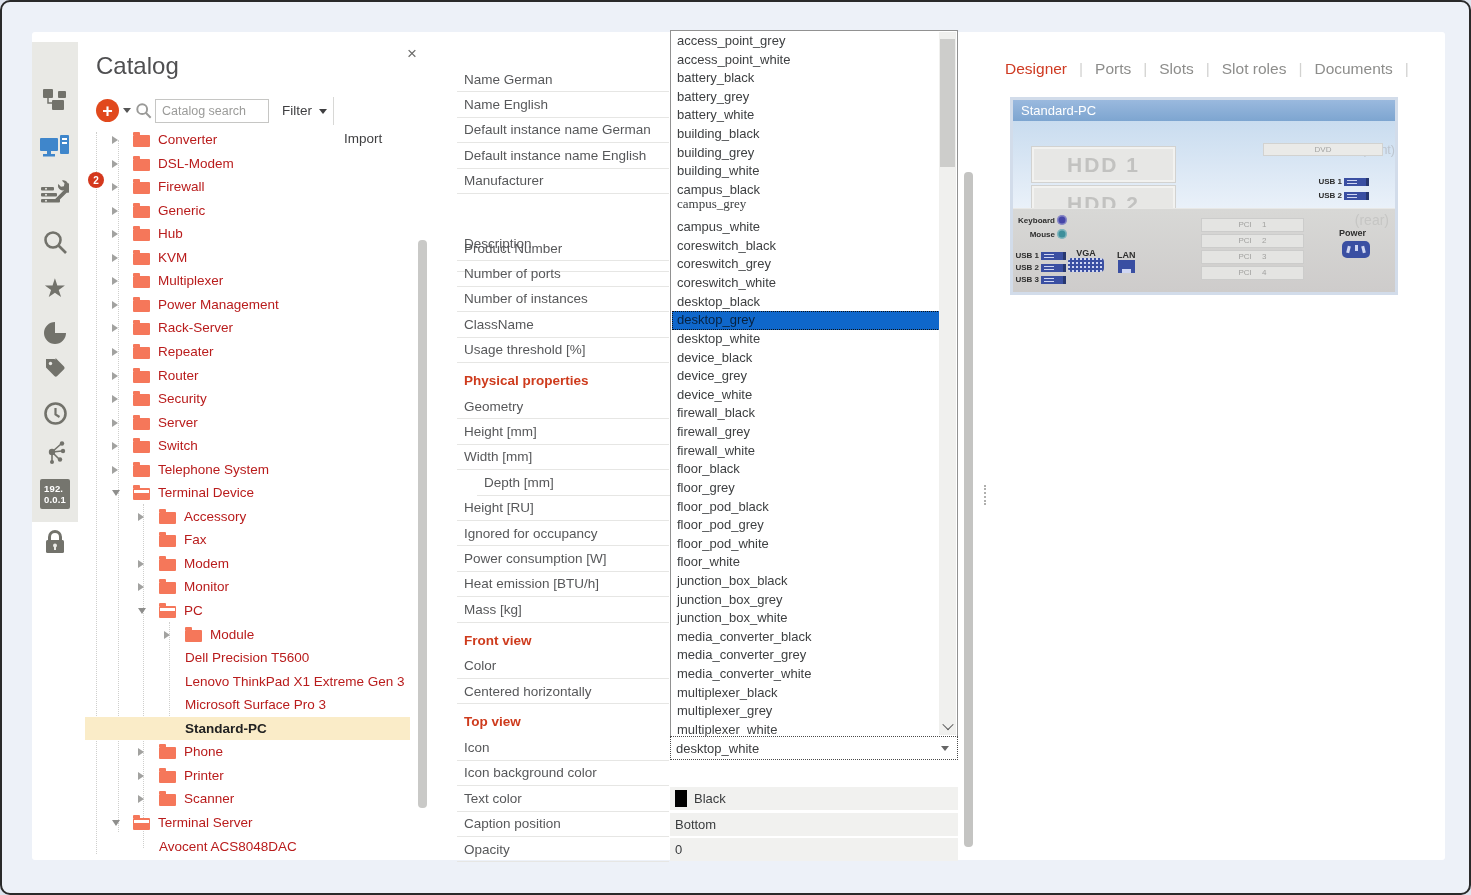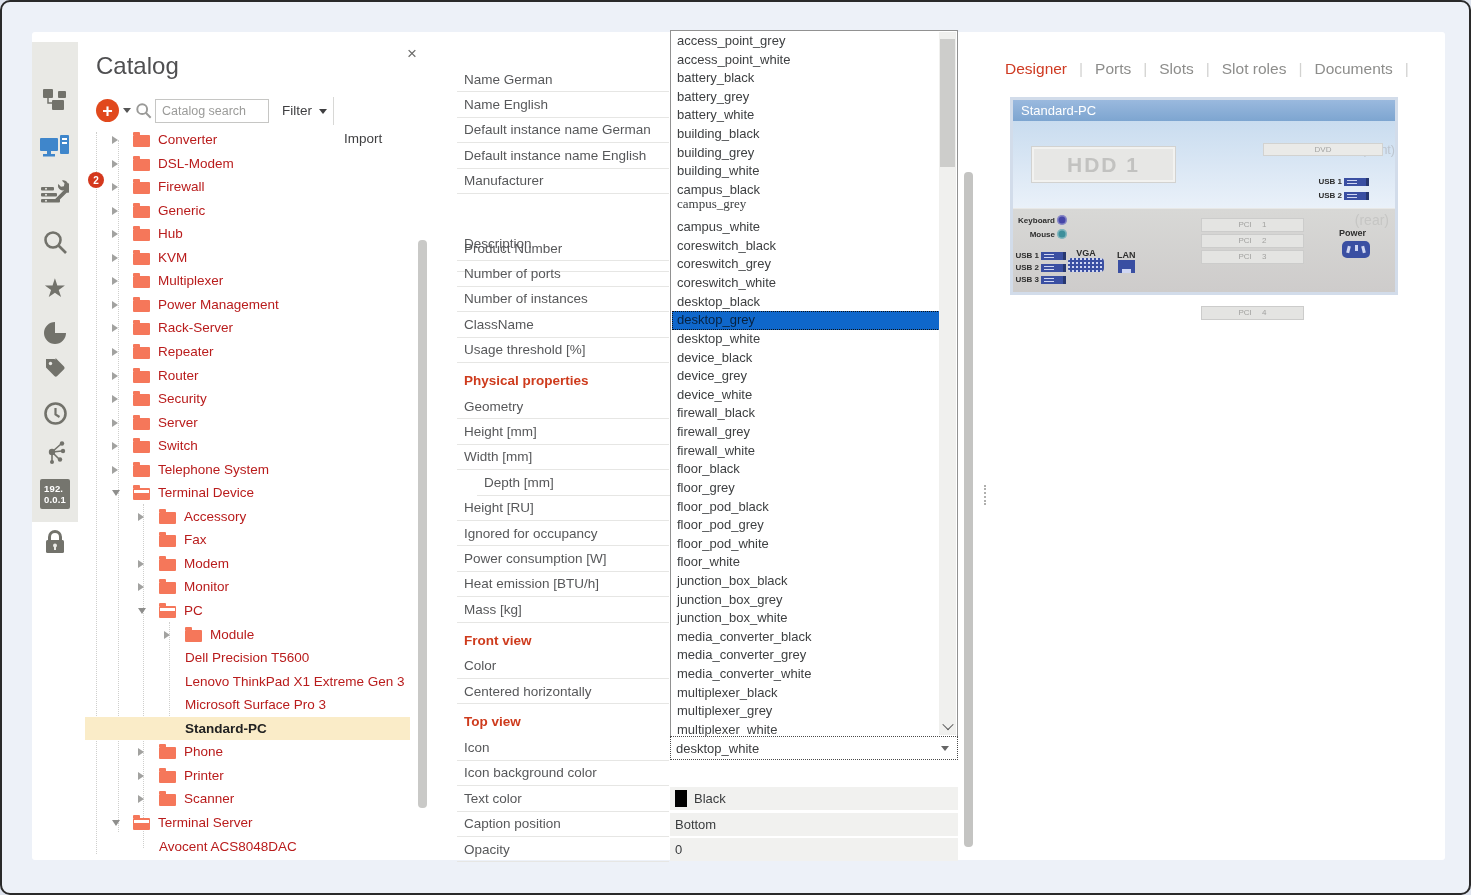--- a/index.html
+++ b/index.html
@@ -492,20 +492,21 @@
       <span class="tabsep">|</span>
       <span class="tab">Documents</span>
       <span class="tabsep">|</span>
     </div>
 
   <div class="device">
     <div class="dev-title">Standard-PC</div>
     <div class="dev-front">
       <div class="front-tag">(front)</div>
       <div class="hdd" style="top:25px">HDD 1</div>
+      <div class="hdd" style="top:64px">HDD 2</div>
       <div class="dvd">DVD</div>
       <div>
           <div class="usb-row" style="left: 303px; top: 56px;">
             <span class="usb-lbl">USB 1</span>
             <span class="usb-plug"></span>
           </div>
           <div class="usb-row" style="left: 303px; top: 70px;">
             <span class="usb-lbl">USB 2</span>
             <span class="usb-plug"></span>
           </div>
@@ -540,21 +541,21 @@
         <div class="vga-conn"></div>
       </div>
       <div style="position:absolute;left:104px;top:41px">
         <div class="mini-lbl">LAN</div>
         <div class="lan-conn"></div>
       </div>
       <div>
           <div class="pci" style="top: 9px;">PCI 1</div>
           <div class="pci" style="top: 25px;">PCI 2</div>
           <div class="pci" style="top: 41px;">PCI 3</div>
-          <div class="pci" style="top: 57px; margin-top: 40px;">PCI 4</div>
+          <div class="pci" style="top: 57px;">PCI 4</div>
         </div>
       <div class="mini-lbl" style="position:absolute;left:326px;top:19px">Power</div>
       <div class="power-conn">
           <span class="power-pin"></span>
         </div>
     </div>
   </div>
 </div>
 
 </body></html>

